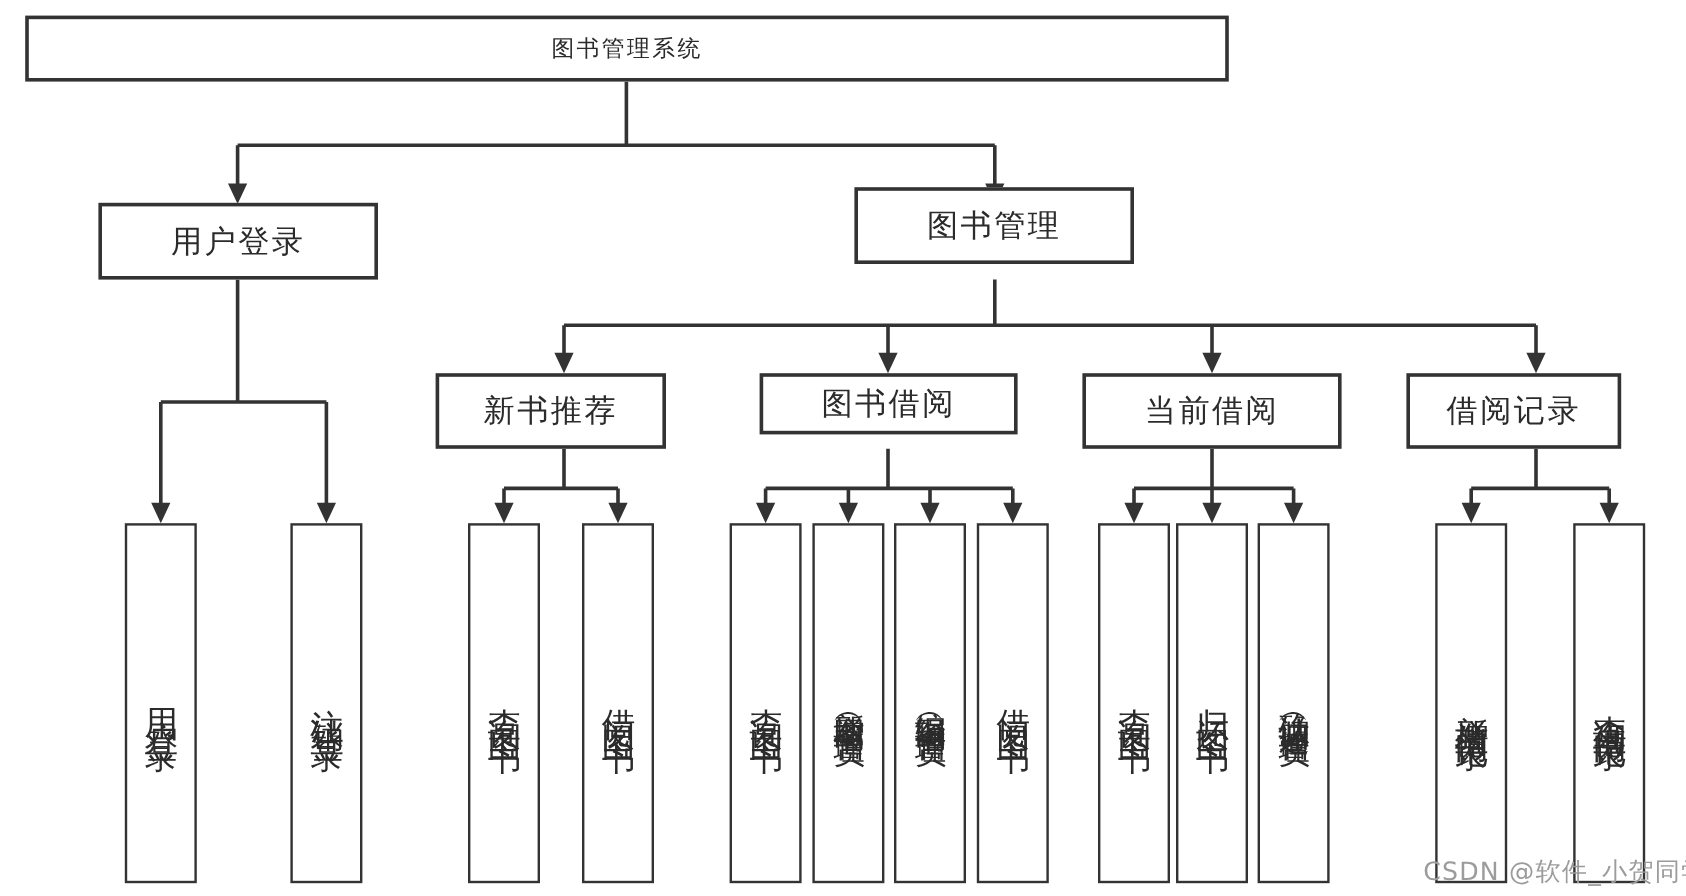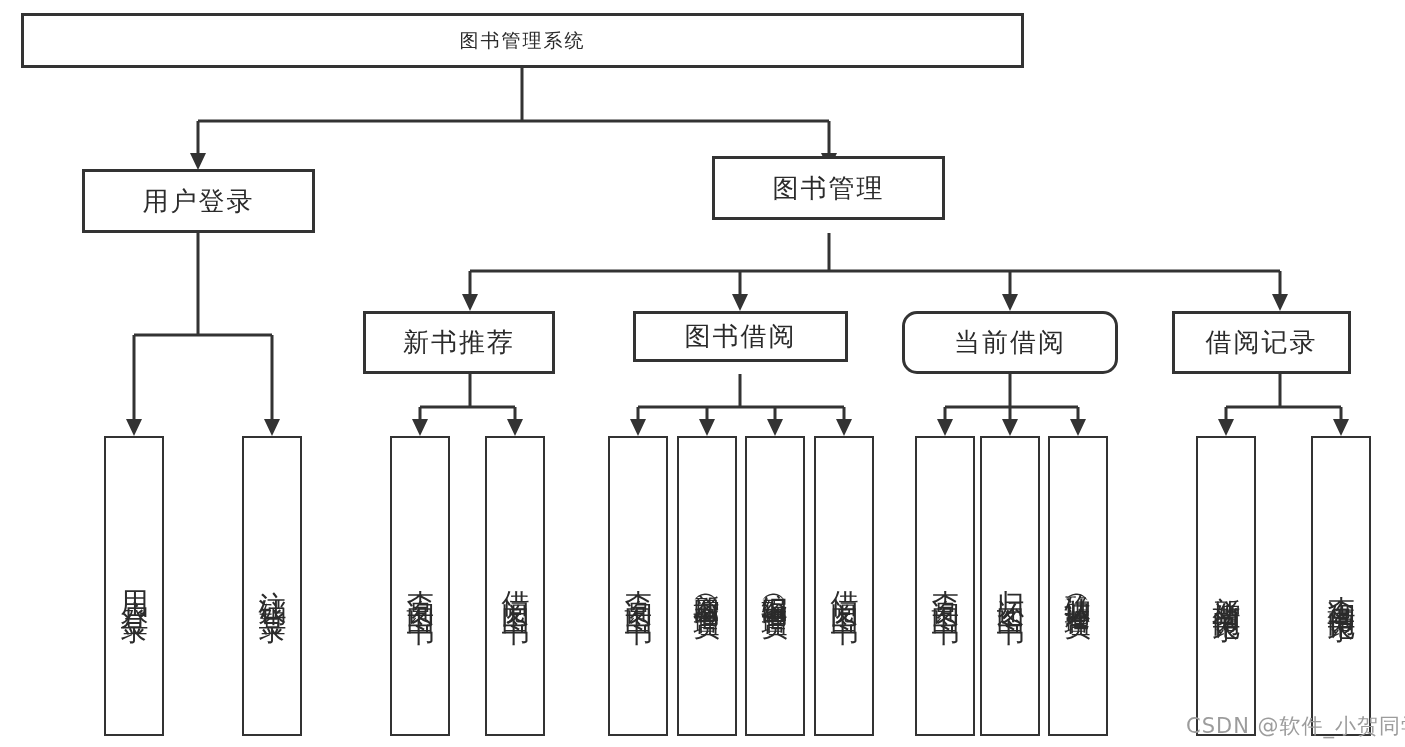--- a/index.html
+++ b/index.html
@@ -70,21 +70,21 @@
   <div class="hbox" style="left:712px;top:156px;width:233px;height:64px;">
     <span>图书管理</span>
   </div>
 
   <div class="hbox" style="left:363px;top:311px;width:192px;height:63px;">
     <span>新书推荐</span>
   </div>
   <div class="hbox" style="left:633px;top:311px;width:215px;height:51px;">
     <span>图书借阅</span>
   </div>
-  <div class="hbox" style="left:902px;top:311px;width:216px;height:63px;border-radius:15px;">
+  <div class="hbox" style="left:902px;top:311px;width:216px;height:63px;">
     <span>当前借阅</span>
   </div>
   <div class="hbox" style="left:1172px;top:311px;width:179px;height:63px;">
     <span>借阅记录</span>
   </div>
 
   <div class="leaf" style="left:104px;">
     <span>用户登录</span>
   </div>
   <div class="leaf" style="left:242px;">

